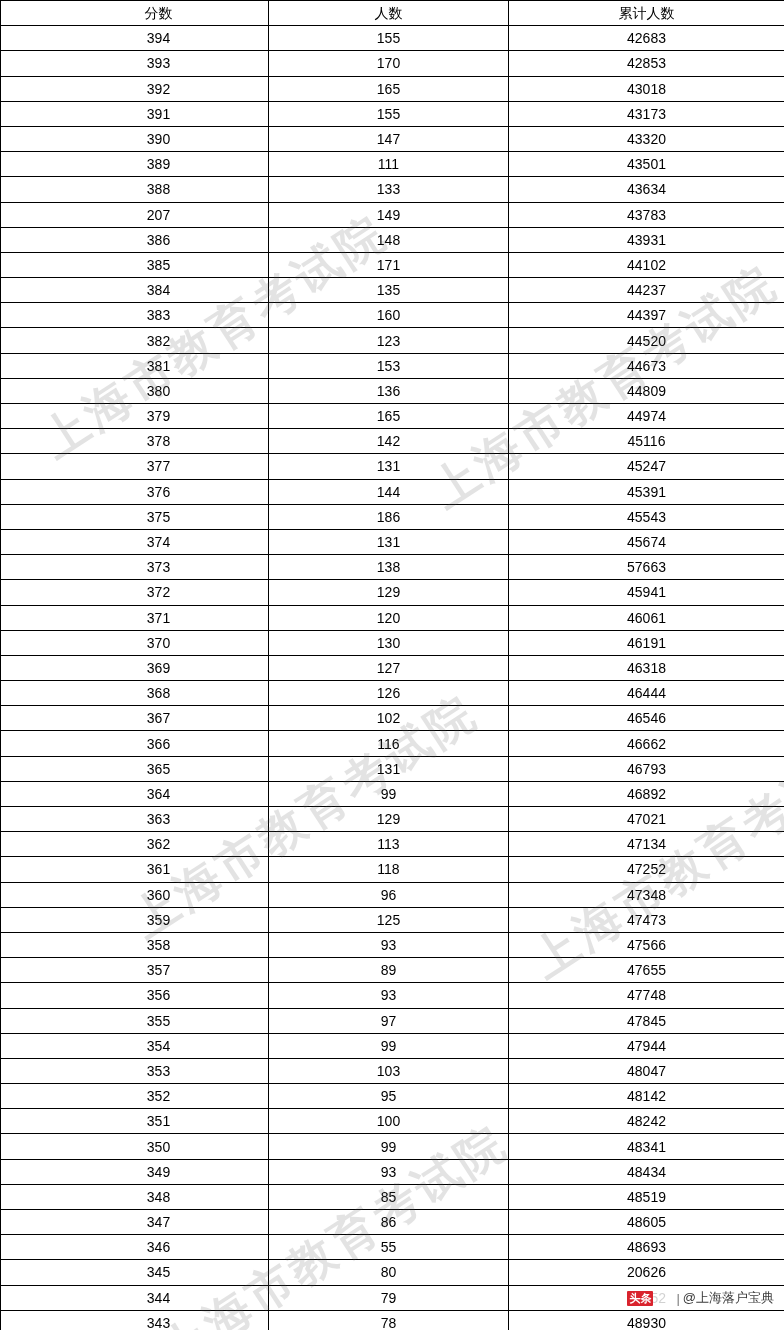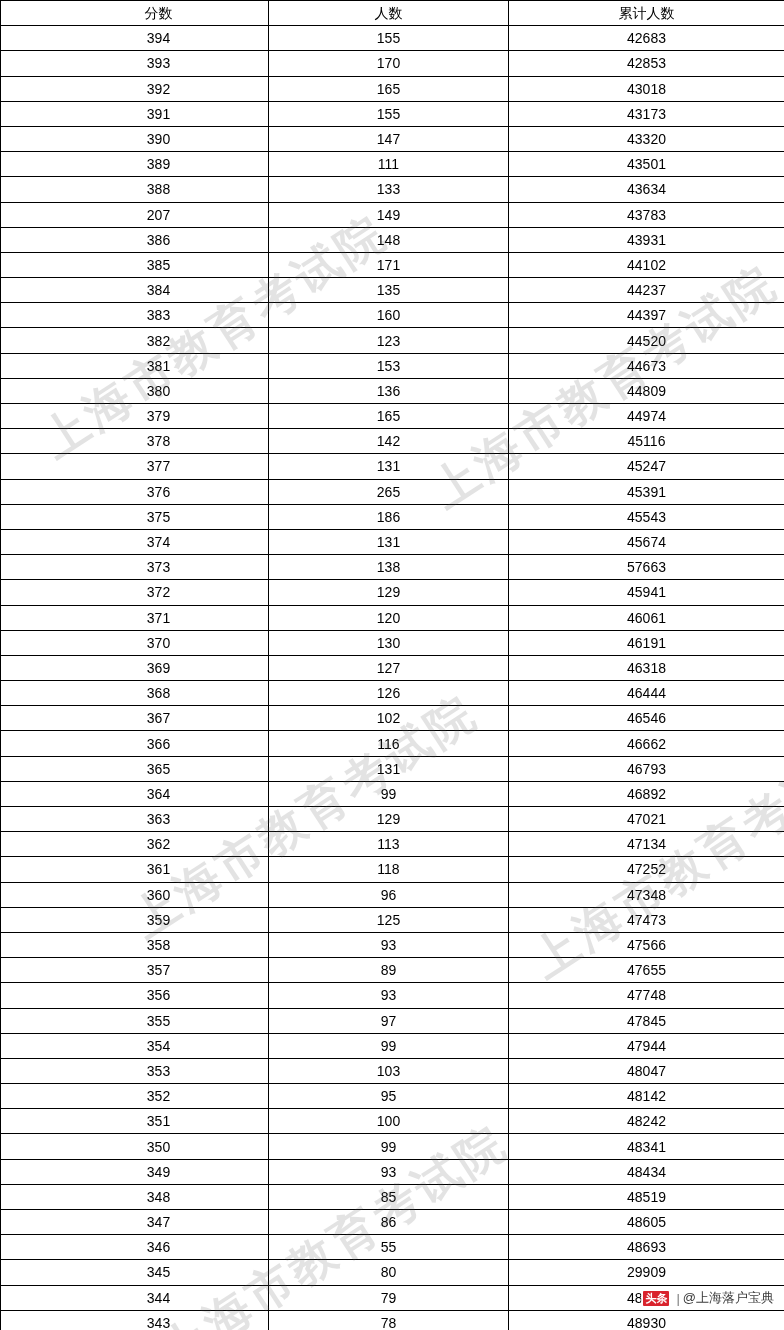--- a/index.html
+++ b/index.html
@@ -82,21 +82,21 @@
     padding: 1px 2px;
     white-space: nowrap;
   }
   .source-badge .tt-logo {
     display: inline-block;
     background: #d9232d;
     color: #ffffff;
     font-size: 11px;
     line-height: 13px;
     padding: 1px 2px;
-    margin-right: 4px;
+    margin-right: 20px;
     border-radius: 1px;
     font-weight: bold;
   }
   .source-badge .tt-sep {
     margin: 0 3px;
     color: #777;
   }
 </style>
 </head>
 <body>
@@ -208,21 +208,21 @@
         <td>142</td>
         <td>45116</td>
       </tr>
       <tr>
         <td>377</td>
         <td>131</td>
         <td>45247</td>
       </tr>
       <tr>
         <td>376</td>
-        <td>265</td>
+        <td>144</td>
         <td>45391</td>
       </tr>
       <tr>
         <td>375</td>
         <td>186</td>
         <td>45543</td>
       </tr>
       <tr>
         <td>374</td>
         <td>131</td>
@@ -364,21 +364,21 @@
         <td>48605</td>
       </tr>
       <tr>
         <td>346</td>
         <td>55</td>
         <td>48693</td>
       </tr>
       <tr>
         <td>345</td>
         <td>80</td>
-        <td>29909</td>
+        <td>20626</td>
       </tr>
       <tr>
         <td>344</td>
         <td>79</td>
         <td>48852</td>
       </tr>
       <tr>
         <td>343</td>
         <td>78</td>
         <td>48930</td>

